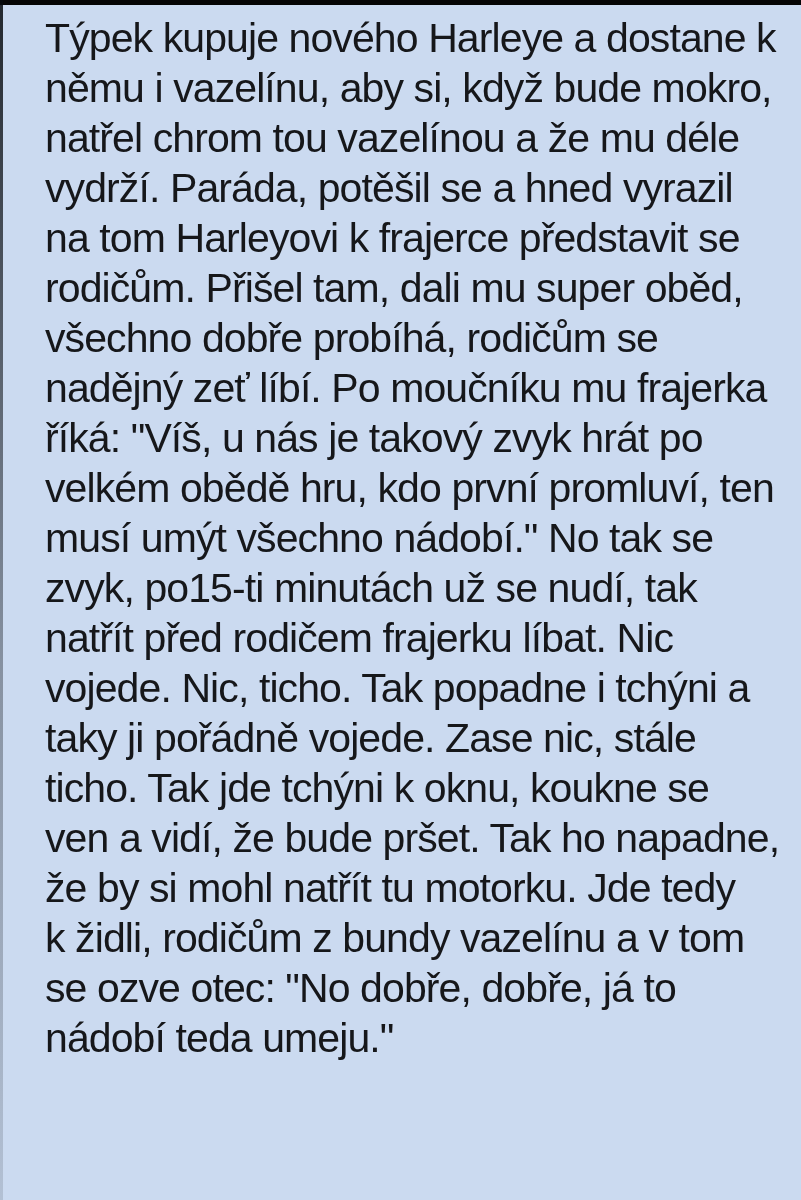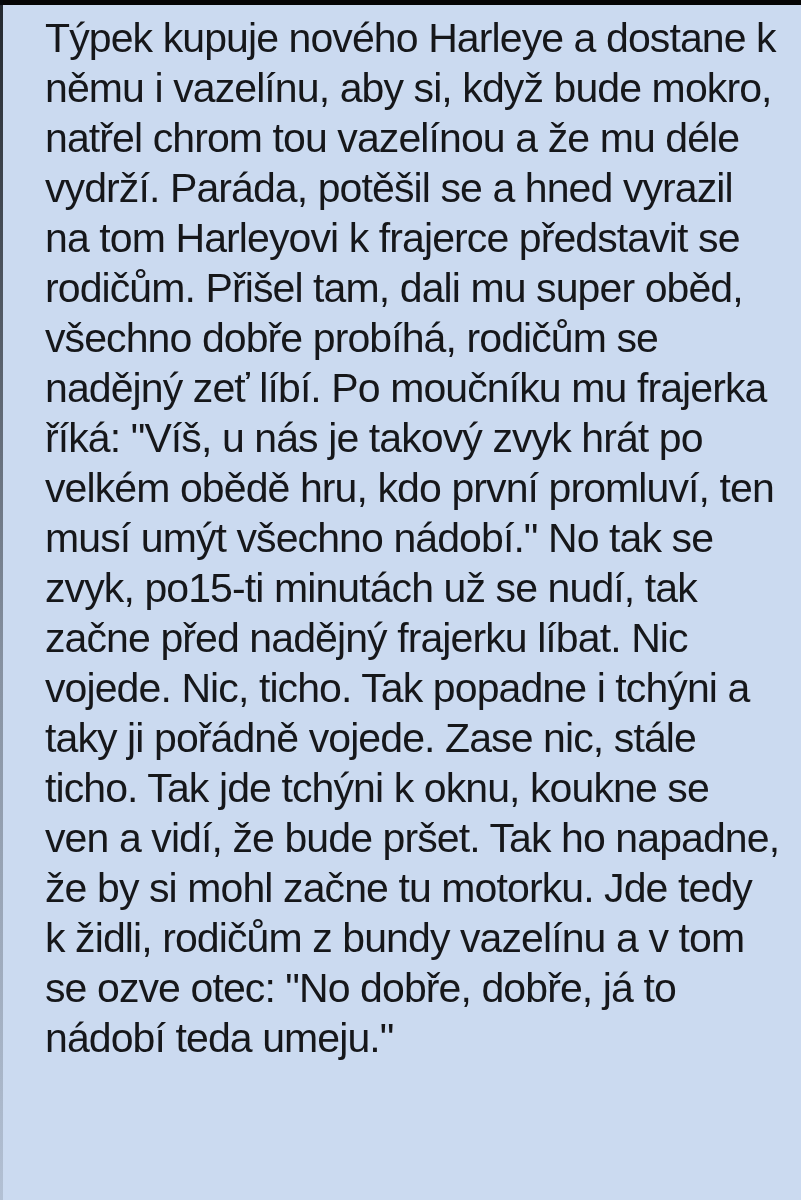--- a/index.html
+++ b/index.html
@@ -63,23 +63,23 @@
       <div class="line">natřel chrom tou vazelínou a že mu déle</div>
       <div class="line">vydrží. Paráda, potěšil se a hned vyrazil</div>
       <div class="line">na tom Harleyovi k frajerce představit se</div>
       <div class="line">rodičům. Přišel tam, dali mu super oběd,</div>
       <div class="line">všechno dobře probíhá, rodičům se</div>
       <div class="line">nadějný zeť líbí. Po moučníku mu frajerka</div>
       <div class="line">říká: "Víš, u nás je takový zvyk hrát po</div>
       <div class="line">velkém obědě hru, kdo první promluví, ten</div>
       <div class="line">musí umýt všechno nádobí." No tak se</div>
       <div class="line">zvyk, po15-ti minutách už se nudí, tak</div>
-      <div class="line">začne před nadějný frajerku líbat. Nic</div>
+      <div class="line">natřít před rodičem frajerku líbat. Nic</div>
       <div class="line">vojede. Nic, ticho. Tak popadne i tchýni a</div>
       <div class="line">taky ji pořádně vojede. Zase nic, stále</div>
       <div class="line">ticho. Tak jde tchýni k oknu, koukne se</div>
       <div class="line">ven a vidí, že bude pršet. Tak ho napadne,</div>
-      <div class="line">že by si mohl začne tu motorku. Jde tedy</div>
+      <div class="line">že by si mohl natřít tu motorku. Jde tedy</div>
       <div class="line">k židli, rodičům z bundy vazelínu a v tom</div>
       <div class="line">se ozve otec: "No dobře, dobře, já to</div>
       <div class="line">nádobí teda umeju."</div>
     </div>
 </div>
 
 </body></html>

